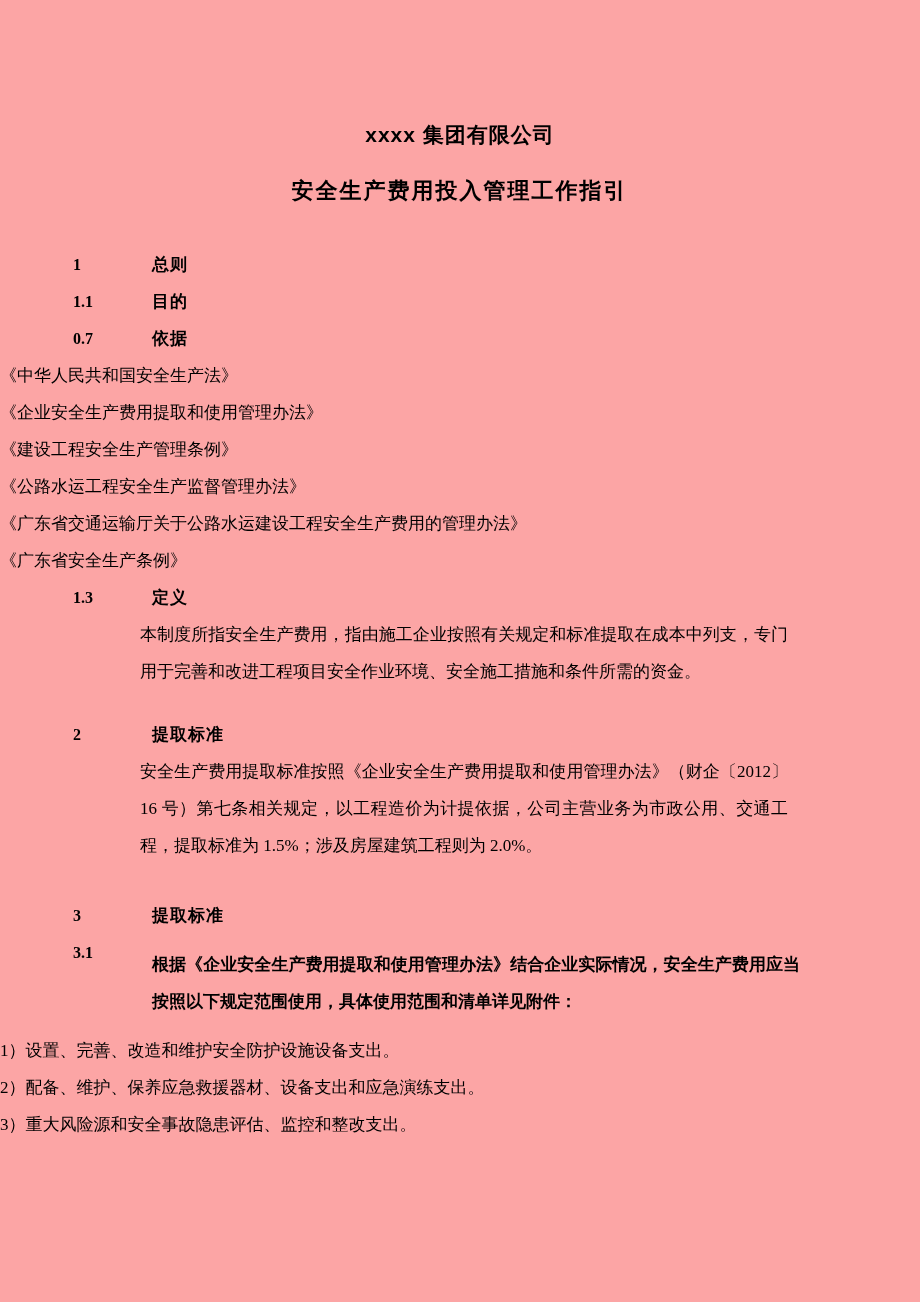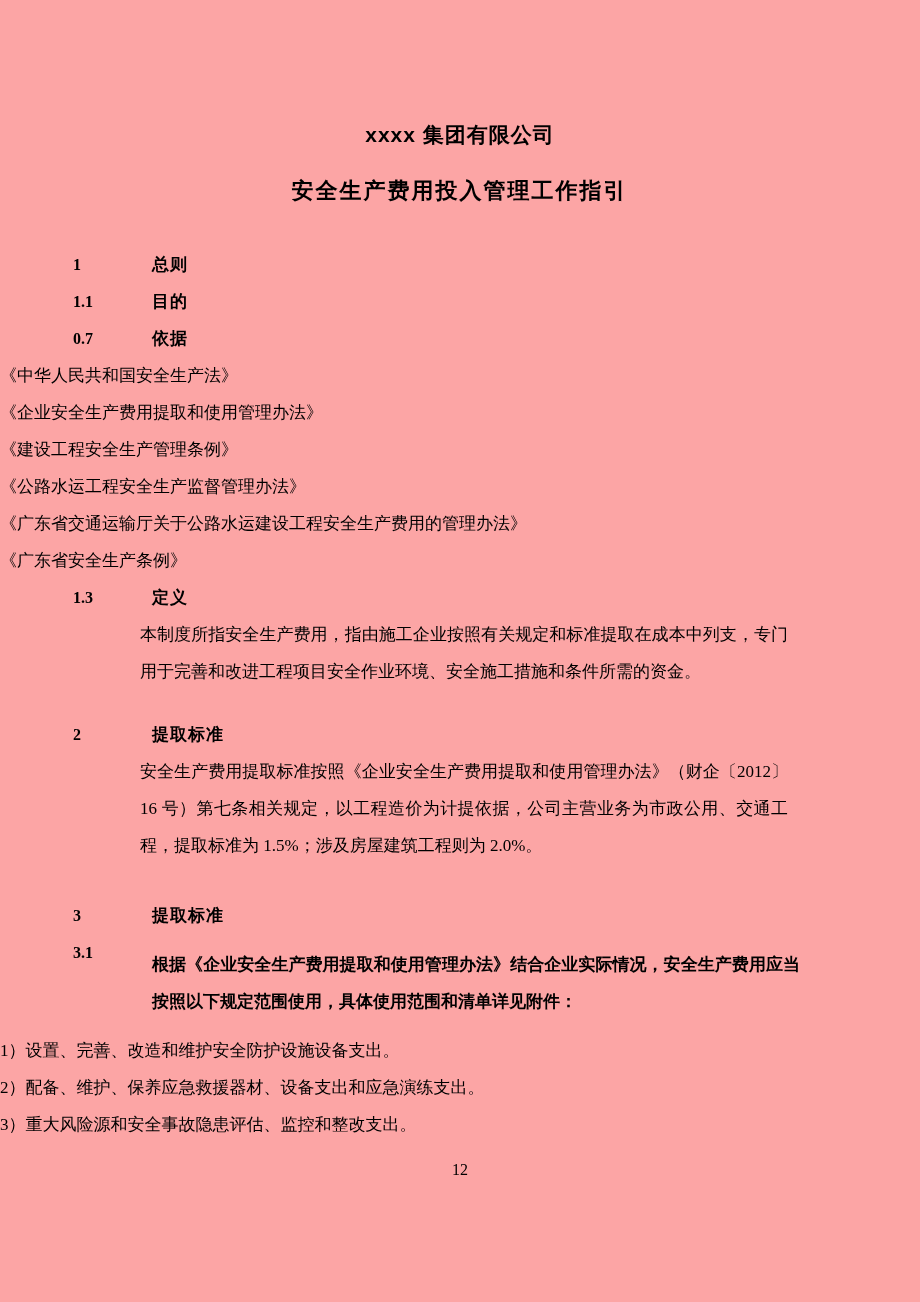--- a/index.html
+++ b/index.html
@@ -136,15 +136,14 @@
 
   <div class="hrow">
     <span class="num">3.1</span>
     <p class="para inrow">根据《企业安全生产费用提取和使用管理办法》结合企业实际情况，安全生产费用应当按照以下规定范围使用，具体使用范围和清单详见附件：</p>
   </div>
 
   <div class="itemline">1）设置、完善、改造和维护安全防护设施设备支出。</div>
   <div class="itemline">2）配备、维护、保养应急救援器材、设备支出和应急演练支出。</div>
   <div class="itemline">3）重大风险源和安全事故隐患评估、监控和整改支出。</div>
 
-  <div class="page-number">12</div>
 
 </div>
 
 </body></html>

